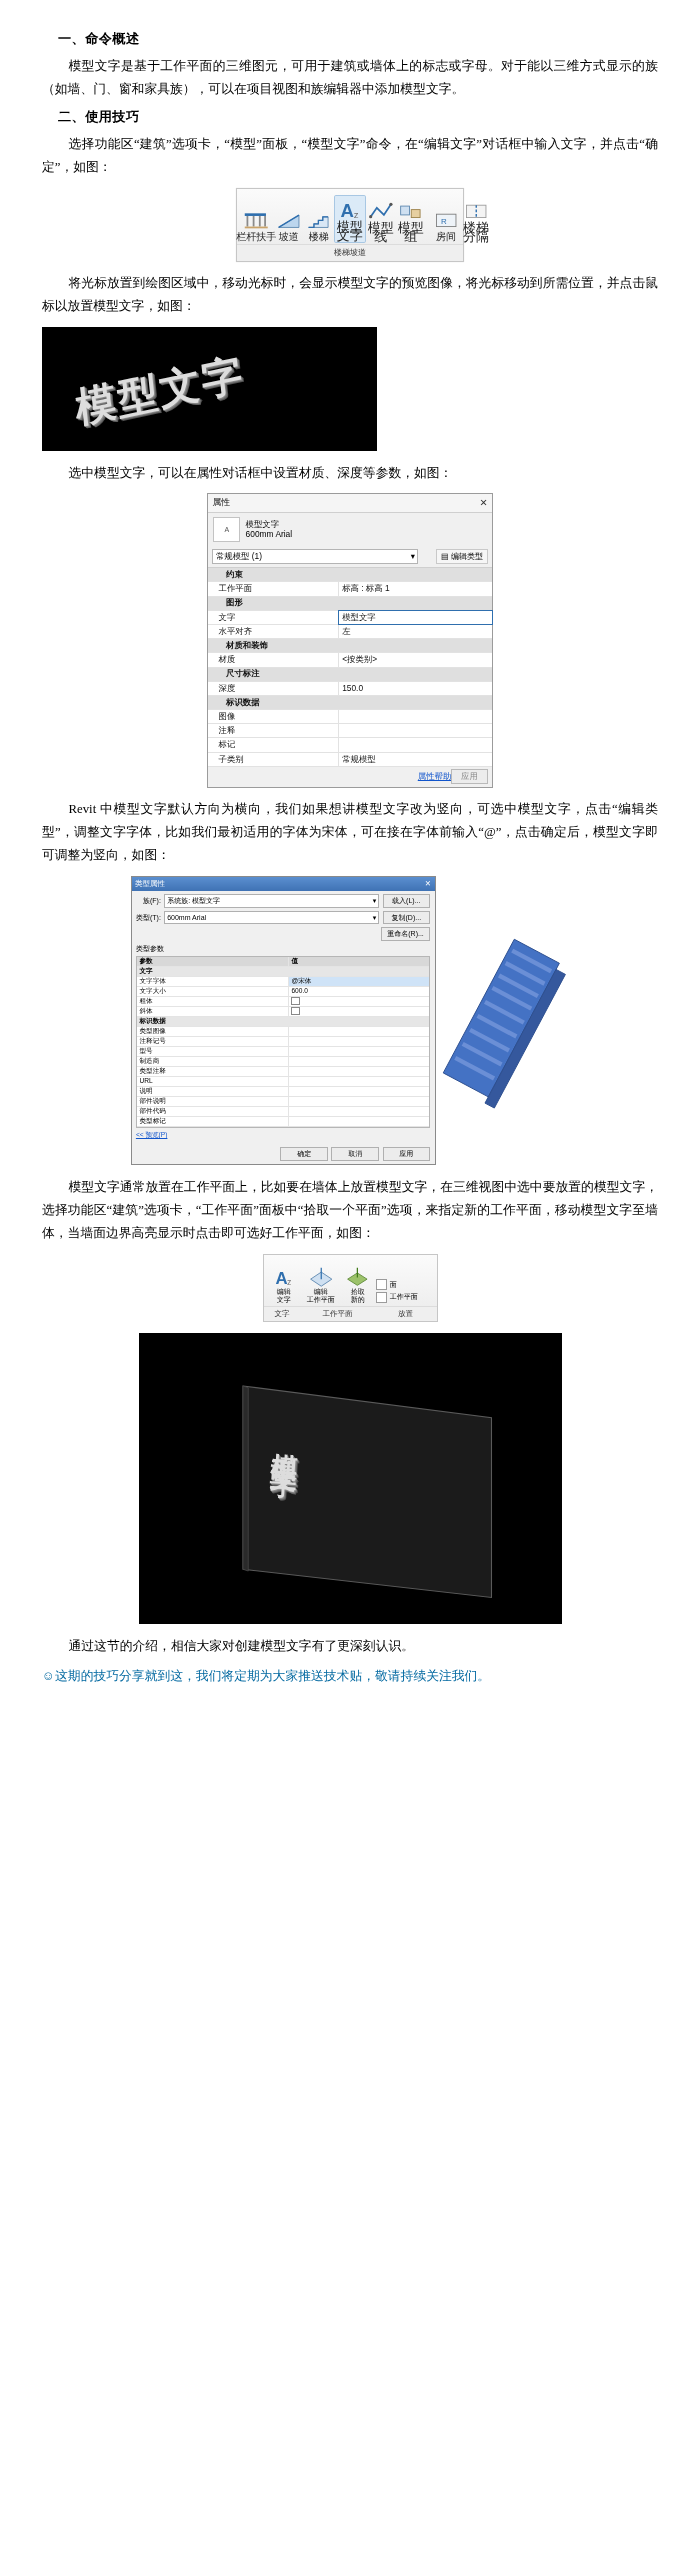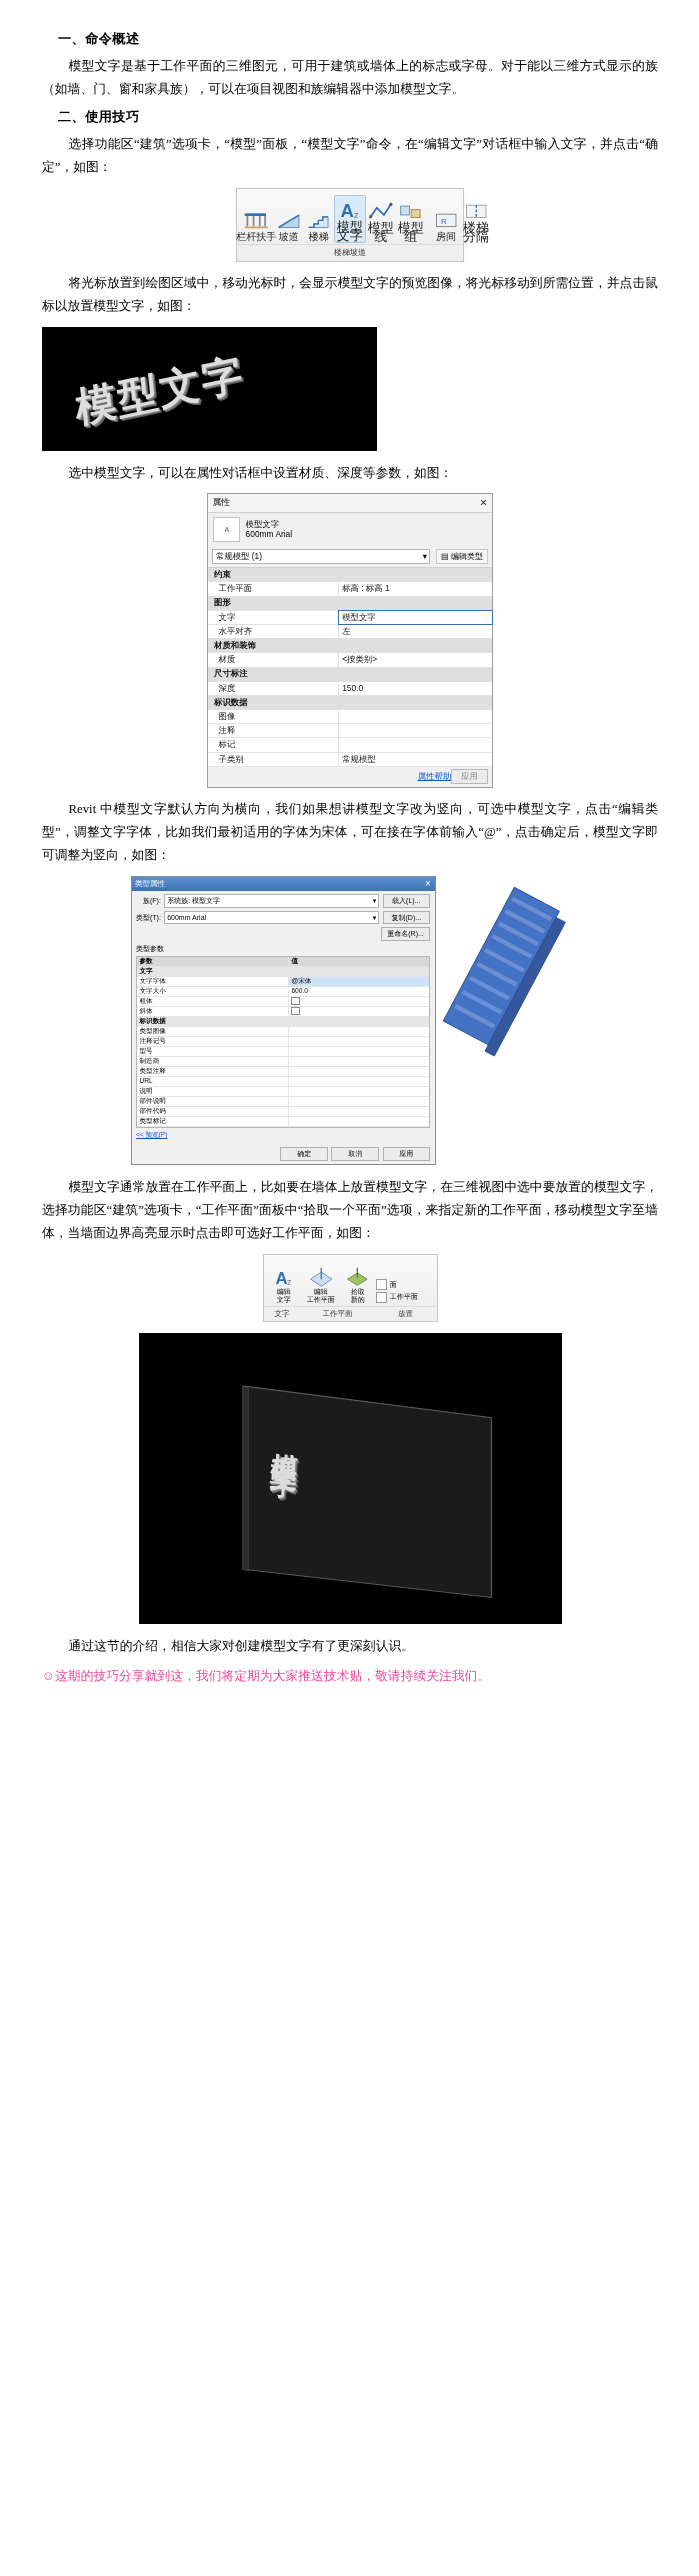--- a/index.html
+++ b/index.html
@@ -33,21 +33,21 @@
     text-indent: 26.5px;
     text-align: justify;
   }
   .fig {
     margin: 8.8px 0 10.6px 0;
     display: flex;
     justify-content: center;
   }
   .fig.left { justify-content: flex-start; }
   .caption-red {
-    color: #ec4899;
+    color: #0369a1;
     font-size: 12.8px;
     line-height: 23px;
     margin: 5.3px 0 0 0;
   }
 
   
   .ribbon {
     width: 228px;
     border: 0.9px solid #c6c6c6;
     background: #f3f3f3;
@@ -148,21 +148,21 @@
   }
   .prop-head-ico {
     width: 25px; height: 23px;
     background: #ffffff;
     border: 0.9px solid #c3c3c3;
     display: flex; align-items: center; justify-content: center;
     color: #555; font-size: 7px;
   }
   .prop-head-txt { line-height: 10.6px; font-size: 8.4px; }
   .prop-typebar {
-    display: flex; align-items: center; gap: 6px;
+    display: flex; align-items: center; gap: 18px;
     padding: 2.6px 4.4px 3.5px 4.4px;
   }
   .prop-combo {
     flex: 1;
     display: flex; align-items: center; justify-content: space-between;
     background: #ffffff;
     border: 0.9px solid #b4b4b4;
     padding: 0.9px 2.6px;
     font-size: 8.4px;
   }
@@ -188,21 +188,21 @@
     width: 54%;
     box-sizing: border-box;
     padding: 0.9px 3.5px;
     font-size: 8.4px;
     color: #111;
   }
   .prow.grp {
     background: #dfdfdf;
     font-weight: bold;
   }
-  .prow.grp .c1 { padding-left: 6px; border-right: none; width: 100%; }
+  .prow.grp .c1 { padding-left: 18px; border-right: none; width: 100%; }
   .prow .c2.boxed {
     background: #ffffff;
     outline: 0.9px solid #2f6fae;
     outline-offset: -0.9px;
   }
   .prop-foot {
     display: flex; justify-content: flex-end; align-items: center;
     padding: 2.6px 4.4px;
     font-size: 8.4px;
     background: #f0f0f0;
@@ -484,21 +484,21 @@
 
       <div class="prop-foot">
         <span class="prop-help">属性帮助</span>
         <span class="prop-apply">应用</span>
       </div>
     </div>
   </div>
 
   <p class="para">Revit 中模型文字默认方向为横向，我们如果想讲模型文字改为竖向，可选中模型文字，点击“编辑类型”，调整文字字体，比如我们最初适用的字体为宋体，可在接在字体前输入“@”，点击确定后，模型文字即可调整为竖向，如图：</p>
 
-  <div class="fig" style="align-items:flex-start;gap:2px;justify-content:center;">
+  <div class="fig" style="align-items:center;gap:2px;justify-content:center;">
 
     <div class="dlg">
       <div class="dlg-title">
         <span>类型属性</span>
         <span>✕</span>
       </div>
       <div class="dlg-body">
 
         <div class="dlg-row">
           <span class="lab">族(F):</span>

